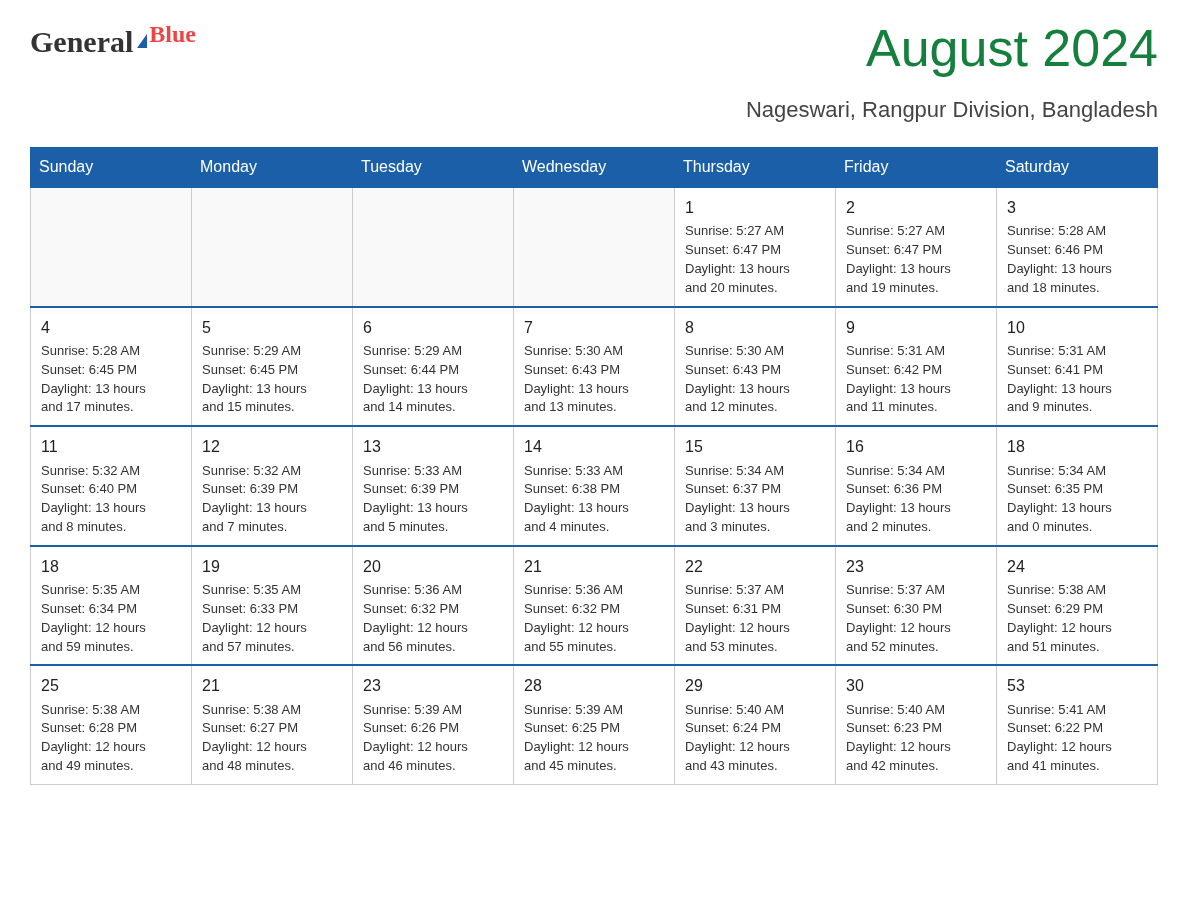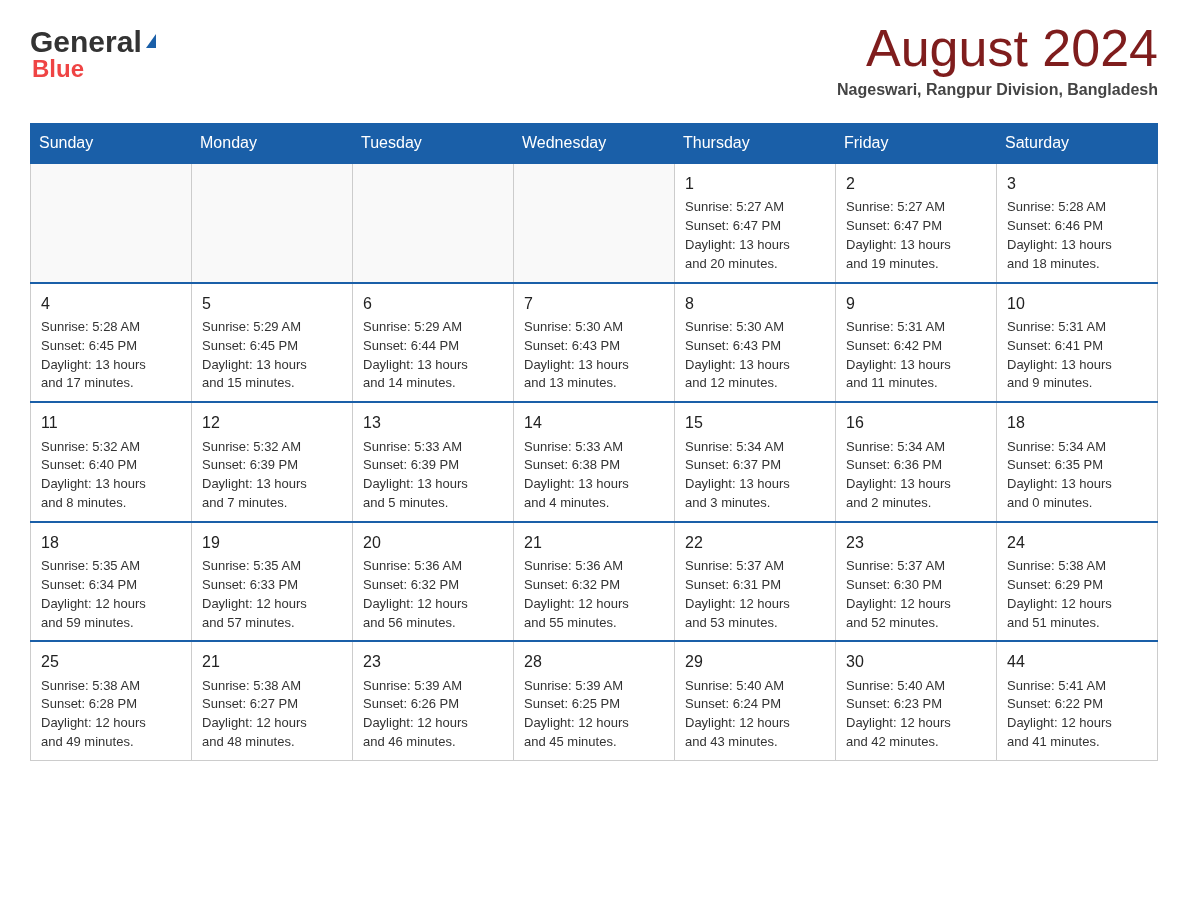--- a/index.html
+++ b/index.html
@@ -32,28 +32,27 @@
       margin-left: 4px;
       vertical-align: middle;
       margin-bottom: 2px;
     }
     .title-area {
       text-align: right;
     }
     .month-title {
       font-size: 52px;
       font-weight: 300;
-      color: #7f1d1d;
+      color: #15803d;
       line-height: 1.1;
     }
     .location-title {
-      font-size: 16px;
+      font-size: 22px;
       color: #444;
-      margin-top: 4px;
-      font-weight: bold;
+      margin-top: 20px;
     }
     .calendar {
       width: 100%;
       border-collapse: collapse;
       margin-top: 24px;
     }
     .calendar th {
       background-color: #1a5fa8;
       color: #fff;
       padding: 10px 8px;
@@ -89,21 +88,22 @@
     }
     .empty-cell {
       background: #f9f9f9;
     }
     .logo-wrapper {
       display: flex;
       align-items: center;
     }
     .logo-text-wrapper {
       display: flex;
-      flex-direction: column;
+      flex-direction: row;
+      font-family: Liberation Serif, serif;
     }
     .general-row {
       display: flex;
       align-items: center;
     }
   </style>
 </head>
 <body>
 
 <div class="header">
@@ -263,19 +263,19 @@
 Daylight: 12 hours
 and 45 minutes.</span></td>
         <td><span class="day-number">29</span><span class="day-info" style="white-space: pre-line;">Sunrise: 5:40 AM
 Sunset: 6:24 PM
 Daylight: 12 hours
 and 43 minutes.</span></td>
         <td><span class="day-number">30</span><span class="day-info" style="white-space: pre-line;">Sunrise: 5:40 AM
 Sunset: 6:23 PM
 Daylight: 12 hours
 and 42 minutes.</span></td>
-        <td><span class="day-number">44</span><span class="day-info" style="white-space: pre-line;">Sunrise: 5:41 AM
+        <td><span class="day-number">53</span><span class="day-info" style="white-space: pre-line;">Sunrise: 5:41 AM
 Sunset: 6:22 PM
 Daylight: 12 hours
 and 41 minutes.</span></td>
       </tr>
     </tbody>
 </table>
 
 </body></html>

